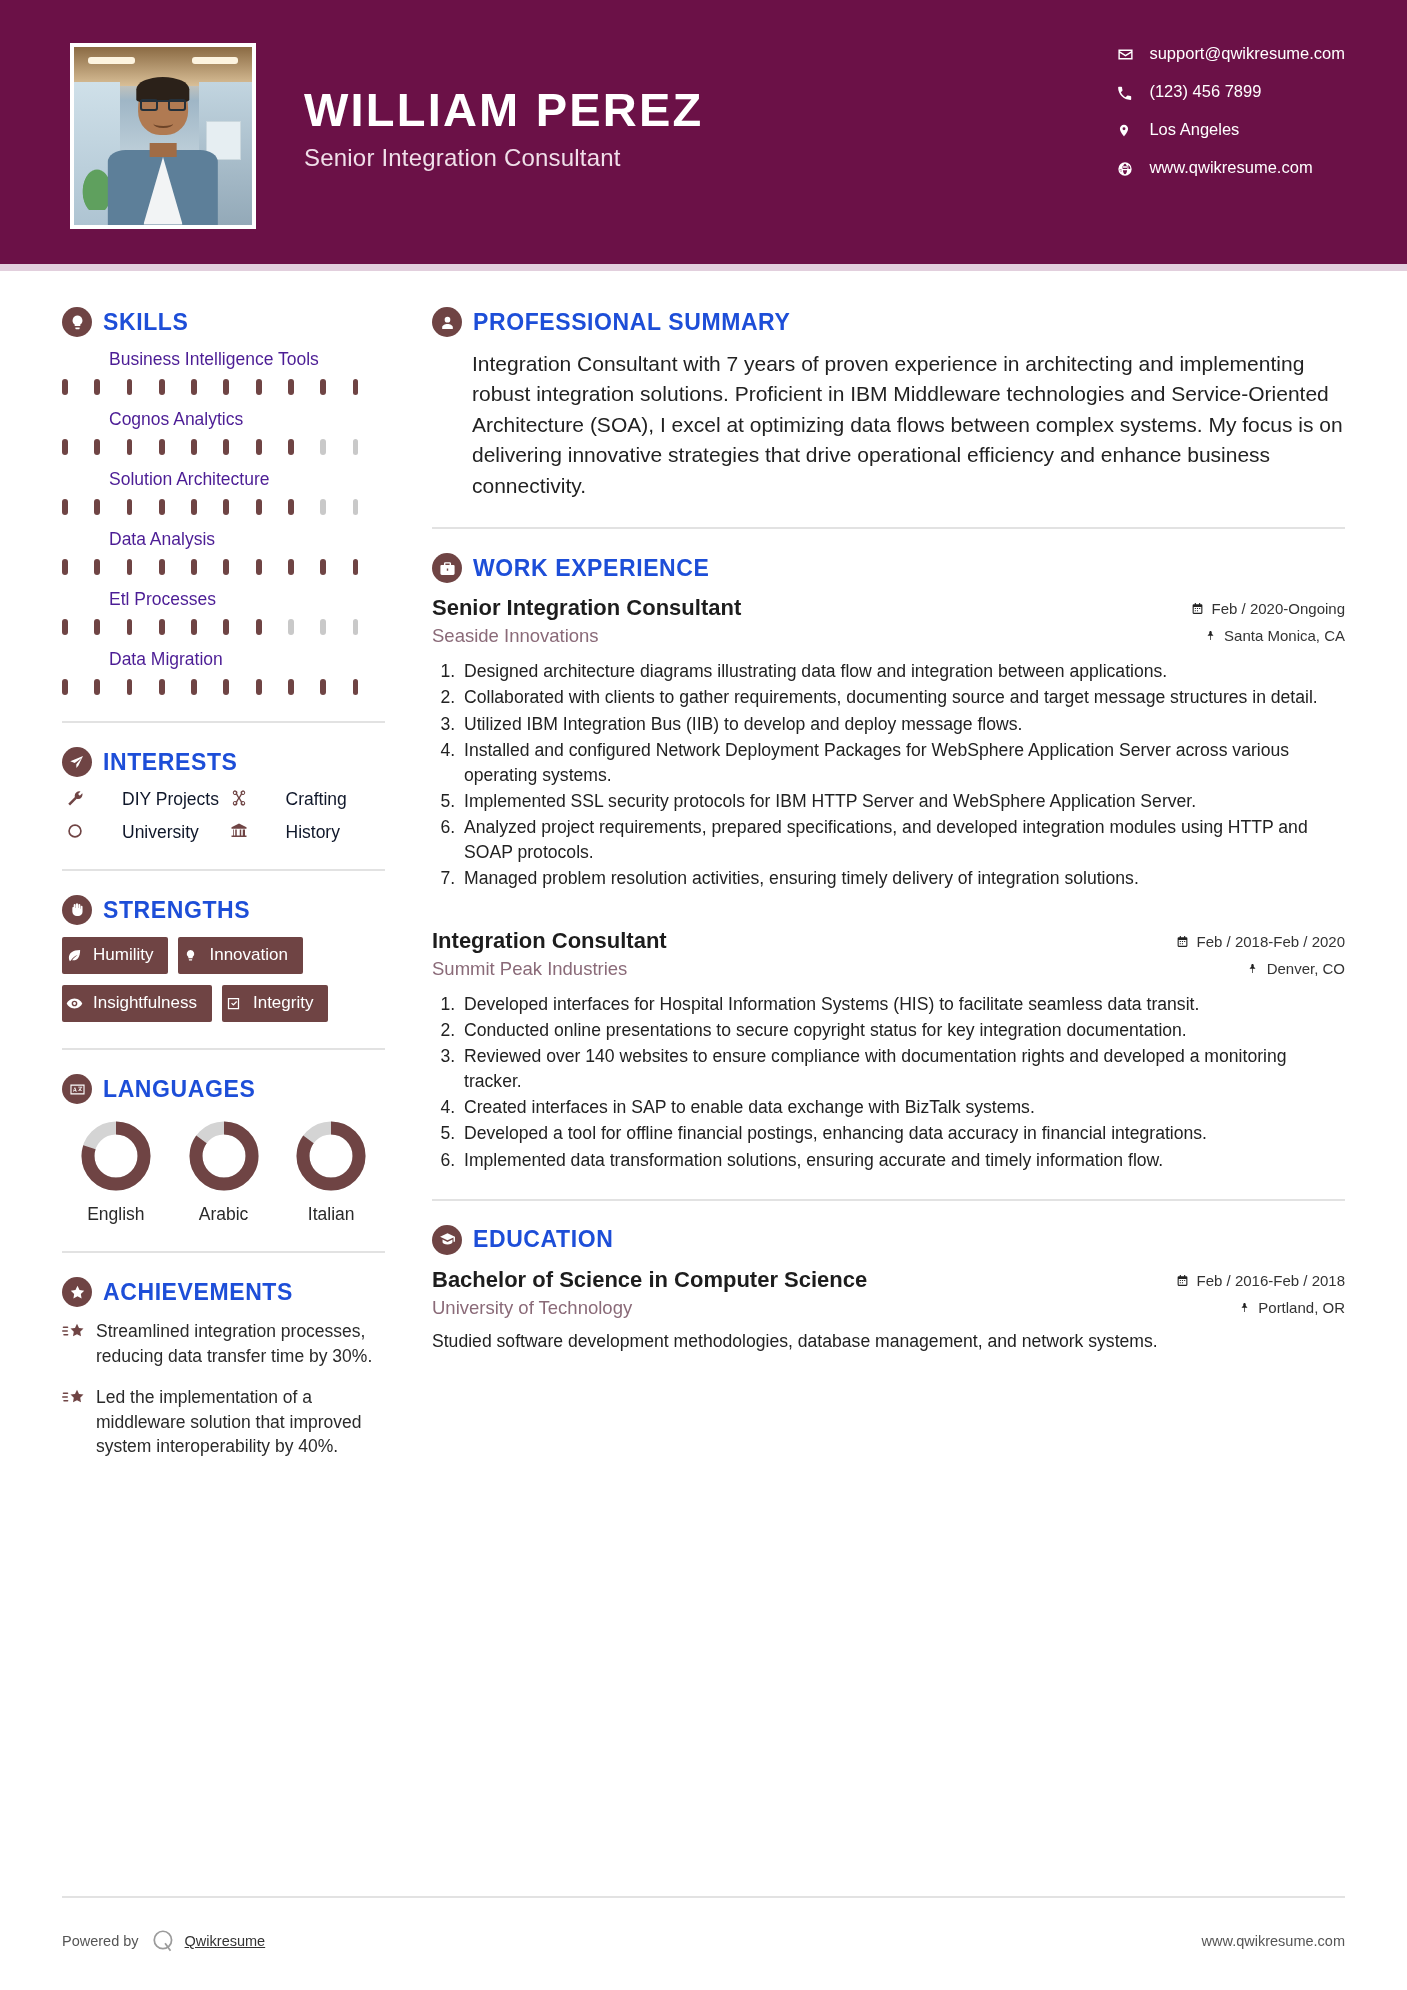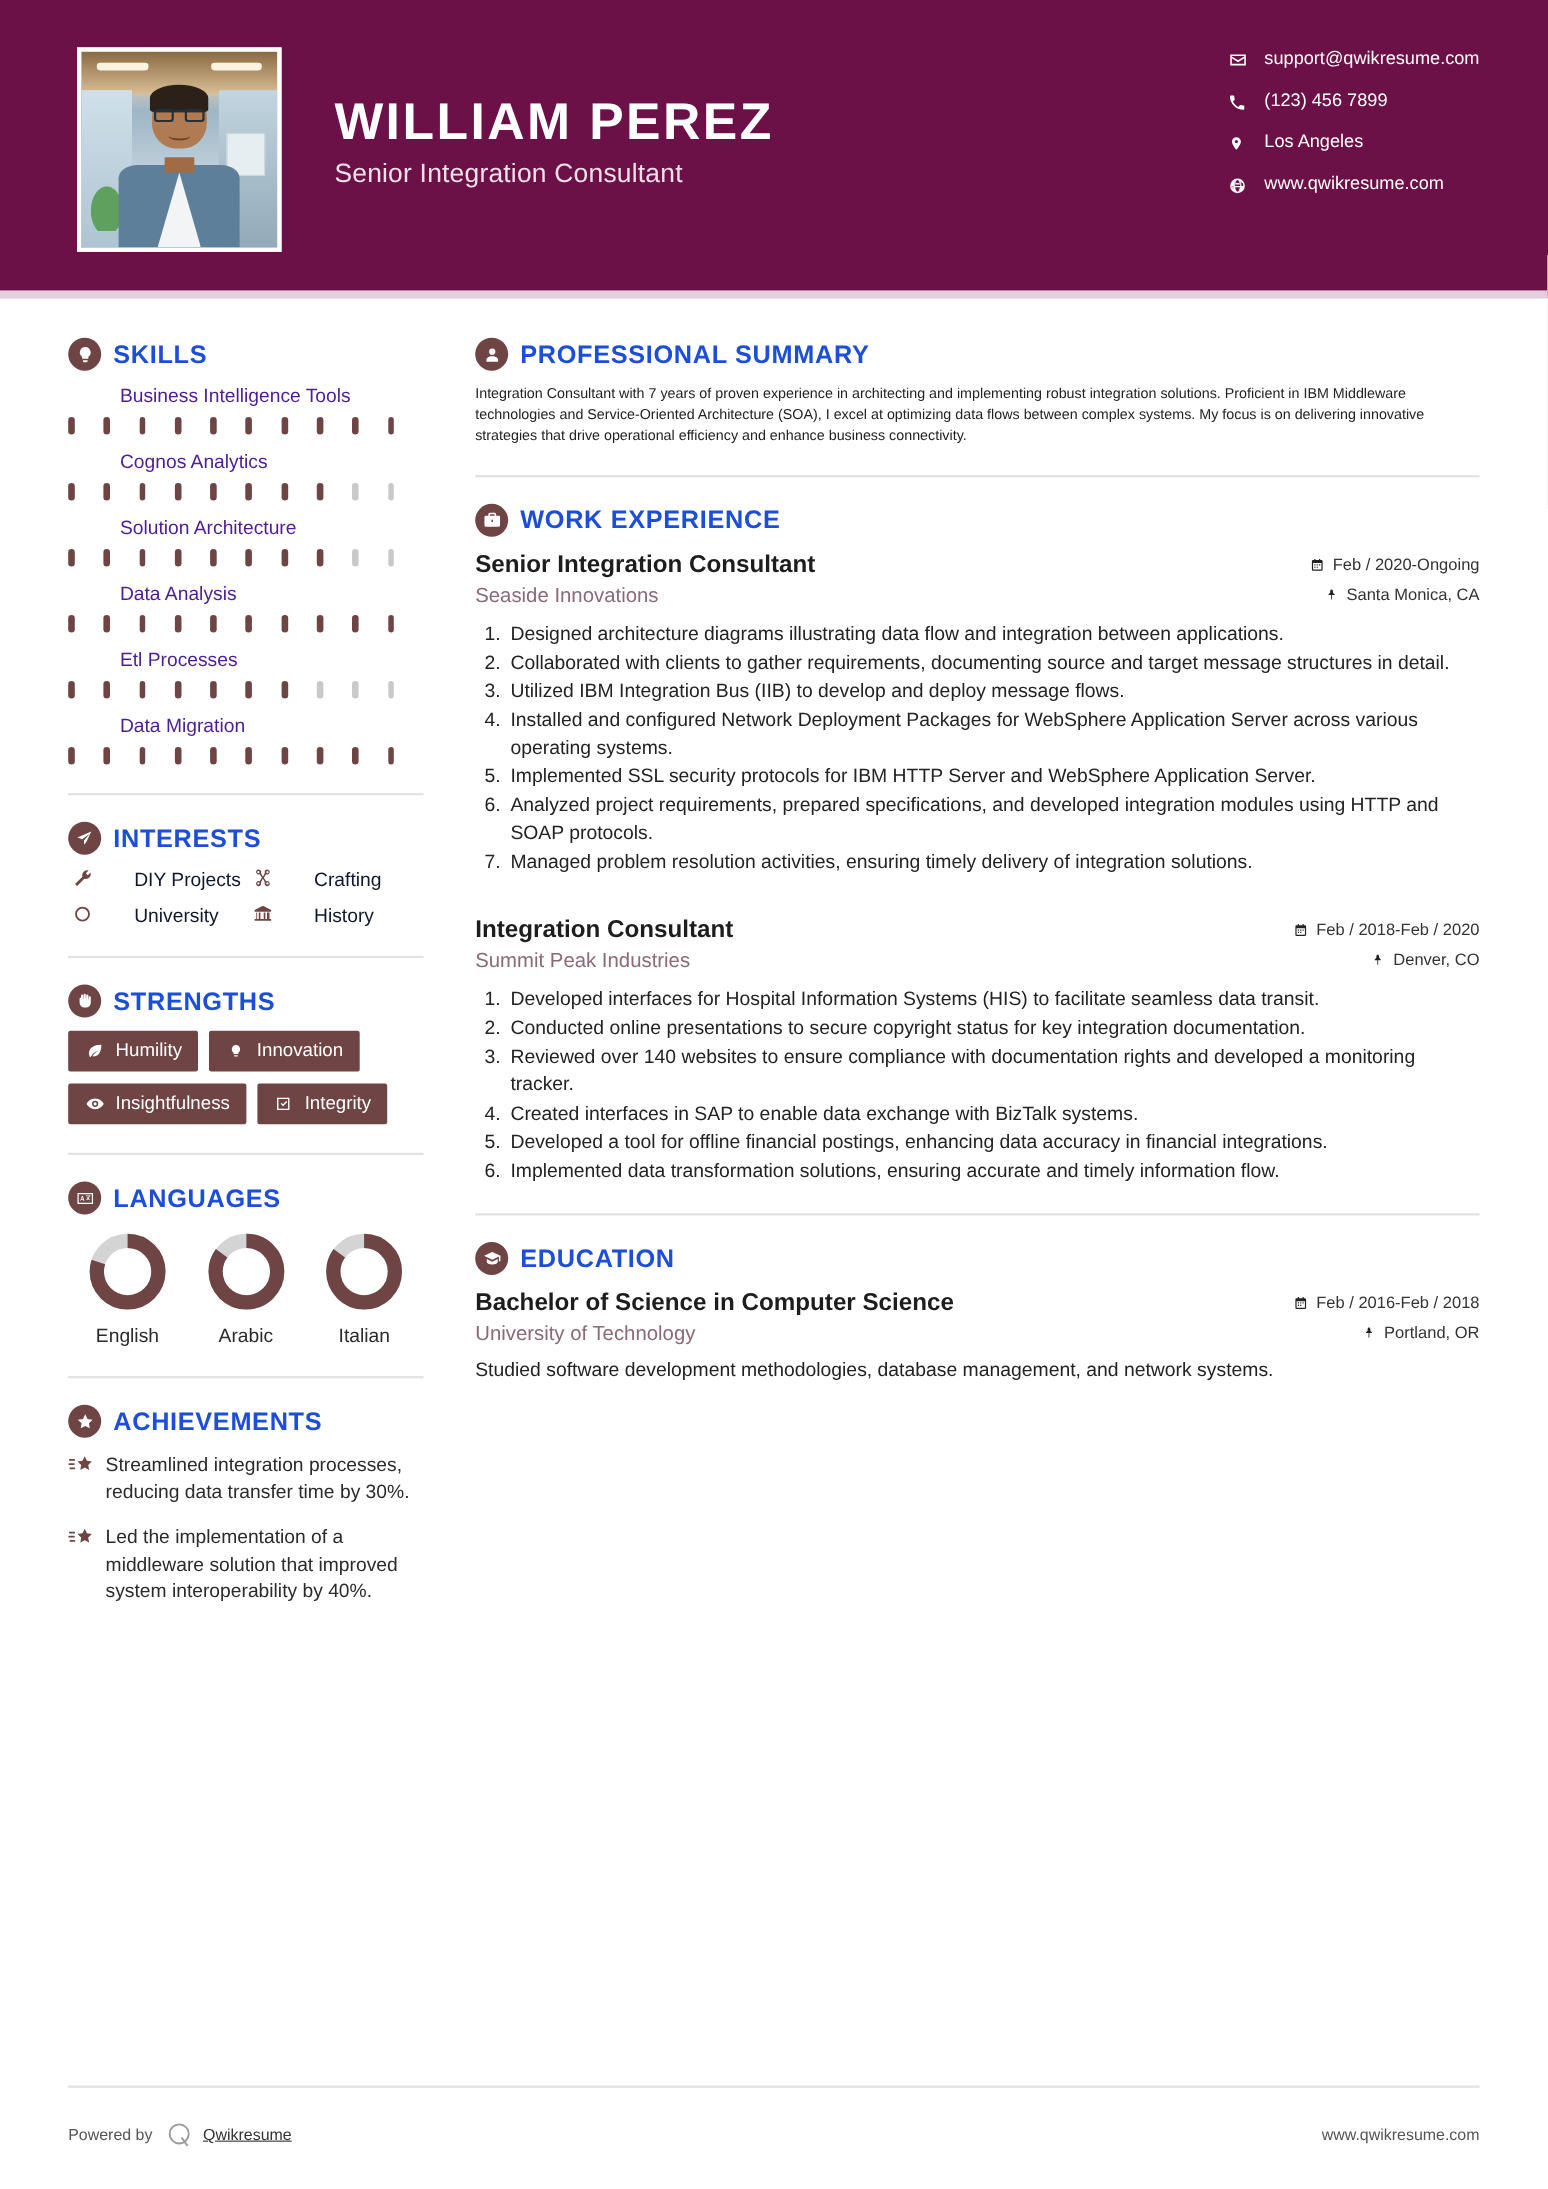--- a/index.html
+++ b/index.html
@@ -185,21 +185,21 @@
     margin-right: 8px;
   }
   .interest .i-ico svg { display:block; fill:#6f4444; }
 
   
   .strength-rows { display: flex; flex-wrap: wrap; gap: 11px 10px; }
   .chip {
     background: #6f4444;
     color: #ffffff;
     font-size: 17px;
-    padding: 8px 15px 9px 13px;
+    padding: 8px 15px 9px 1px;
     display: flex;
     align-items: center;
     border-radius: 2px;
   }
   .chip .c-ico { width:22px; flex:none; display:flex; align-items:center; justify-content:center; margin-right:8px; }
   .chip .c-ico svg { display:block; fill:#ffffff; }
 
   
   .lang-row { display:flex; gap: 0; margin-top: 14px; }
   .lang { width: 114px; text-align:center; }
@@ -208,23 +208,24 @@
   .lang-label { font-size: 17.5px; color: #2a2a2a; }
 
   
   .ach { display: flex; margin-bottom: 16px; }
   .ach .a-ico { width: 34px; flex:none; padding-top: 3px; }
   .ach .a-ico svg { display:block; }
   .ach-text { font-size: 17.5px; line-height: 1.42; color: #2a2a2a; }
 
   
   .summary {
-    font-size: 13px;
+    font-size: 21px;
     line-height: 1.45;
     color: #222;
+    margin-left: 40px;
   }
   .job { margin-bottom: 6px; }
   .job-head {
     display: flex;
     justify-content: space-between;
     align-items: baseline;
   }
   .job-role { font-size: 22px; font-weight: 600; color: #1d1d1d; }
   .job-meta { font-size: 15px; color: #333; display:flex; align-items:center; white-space: nowrap; }
   .job-meta .m-ico { width: 18px; flex:none; display:flex; align-items:center; justify-content:center; margin-right:5px; }

